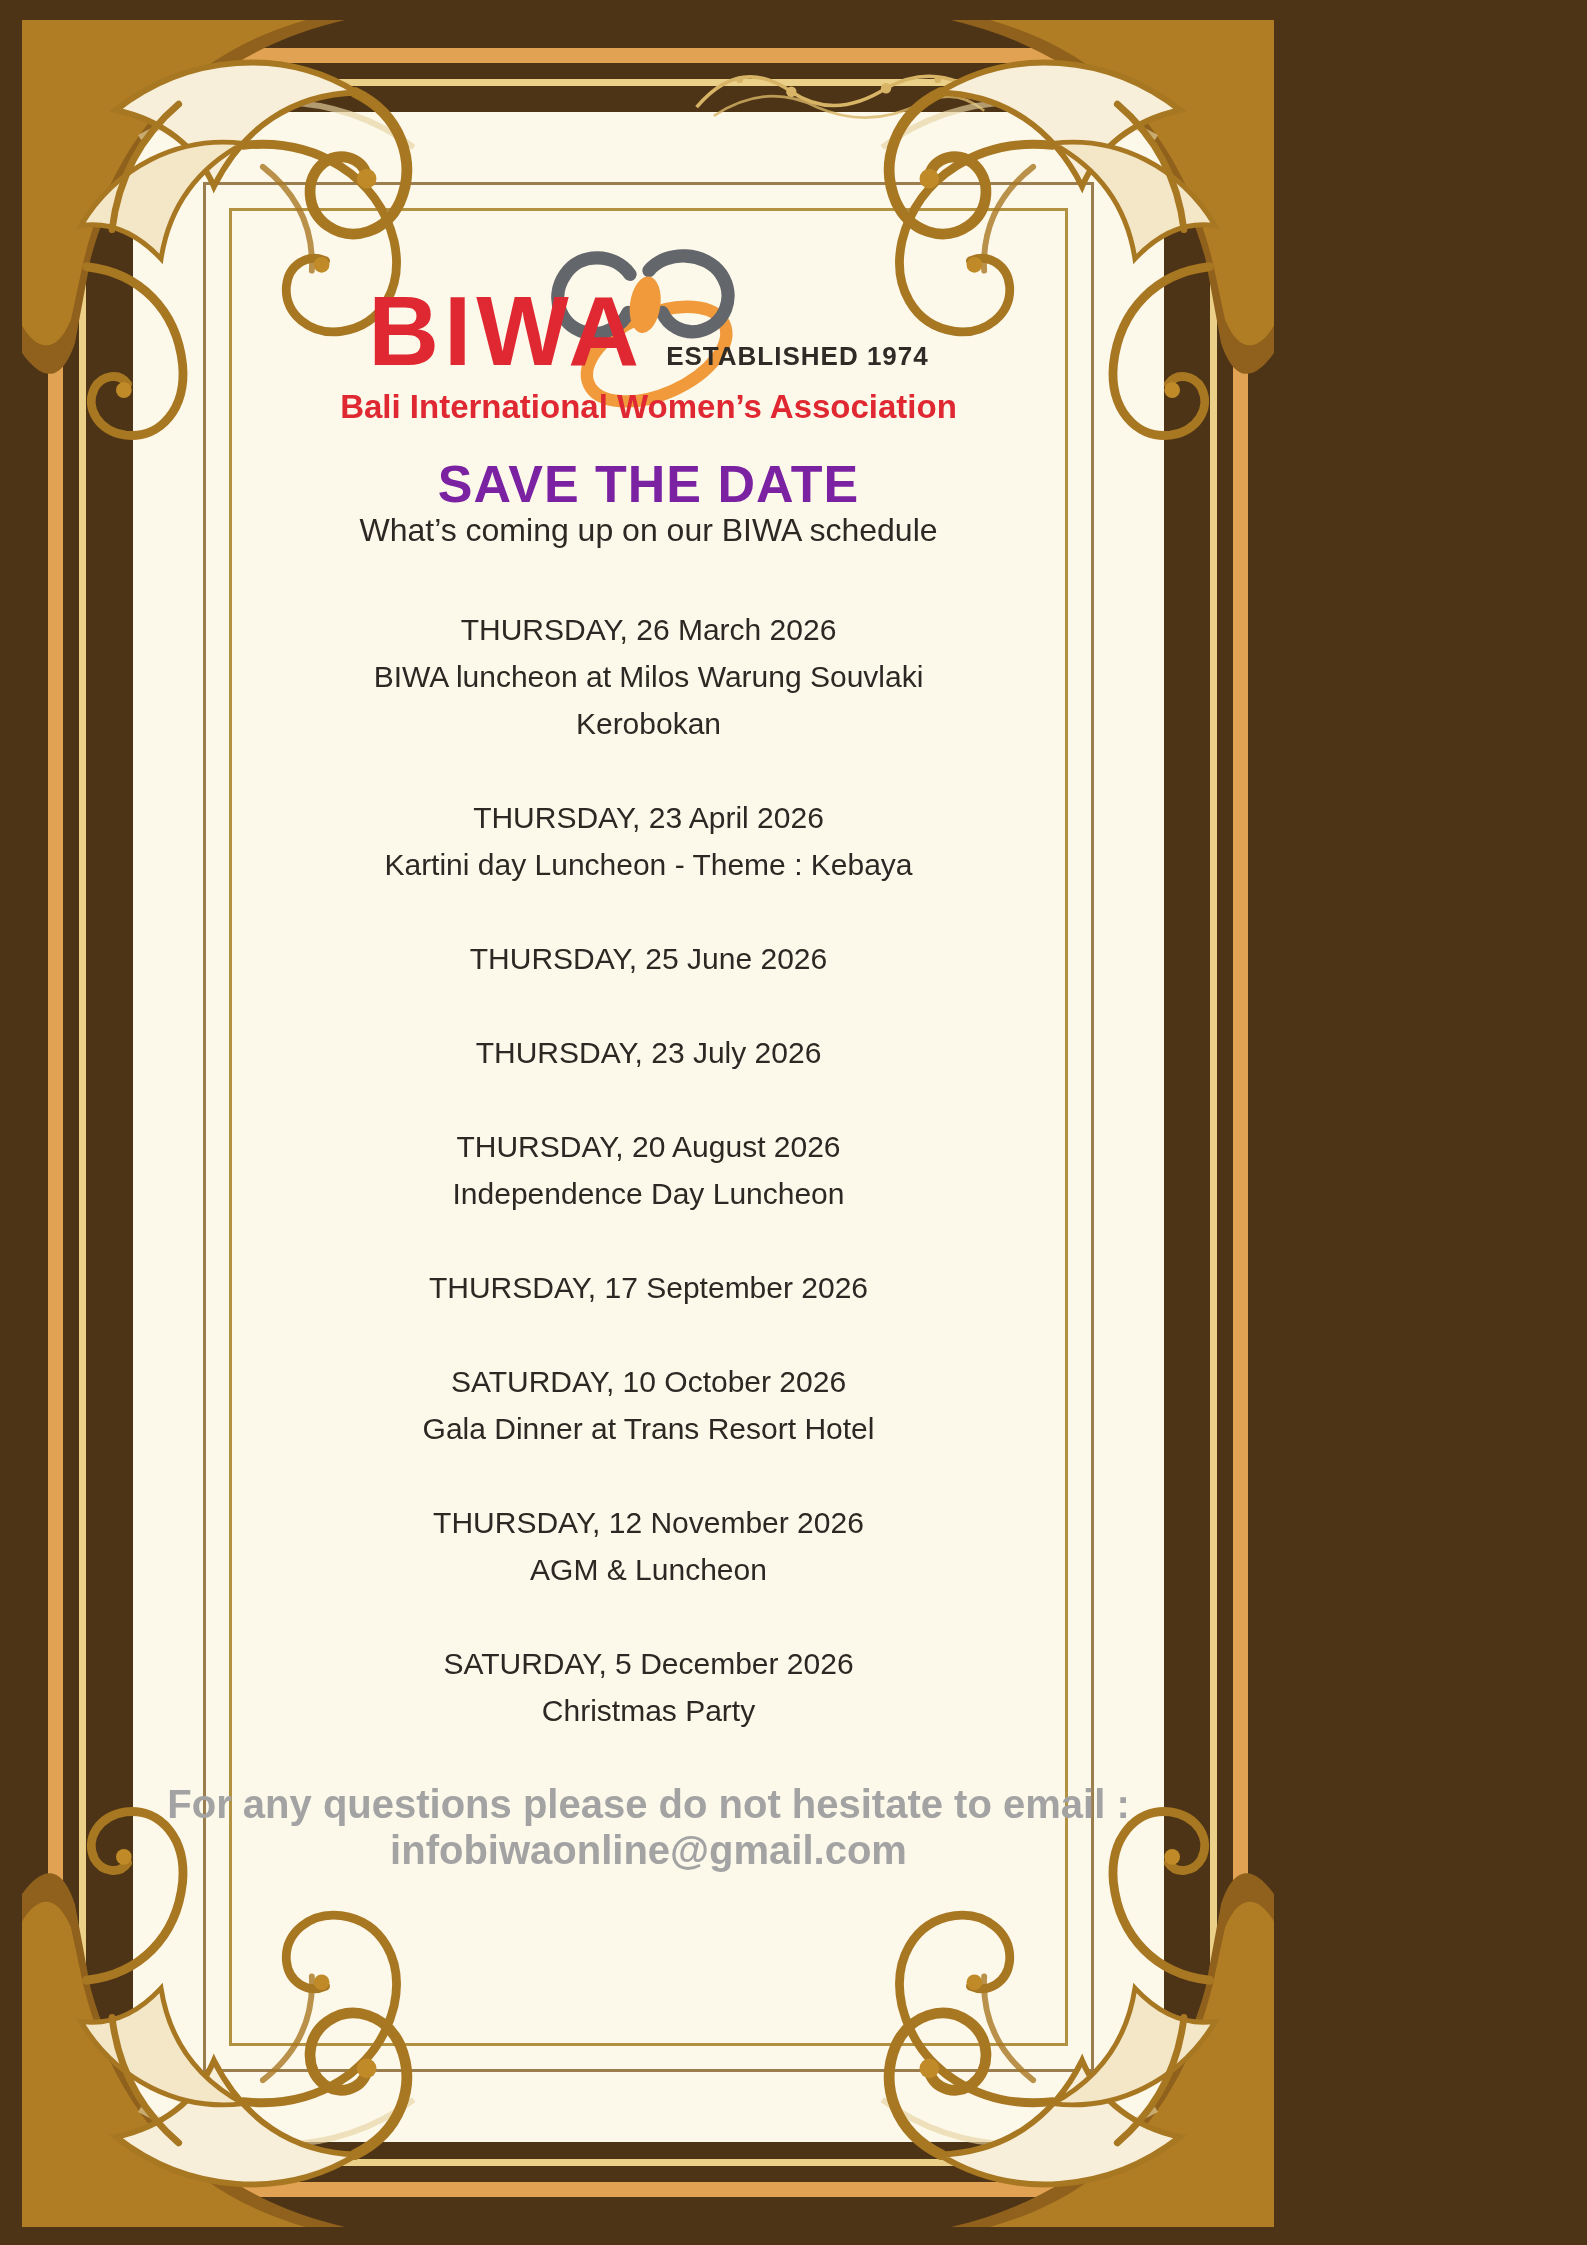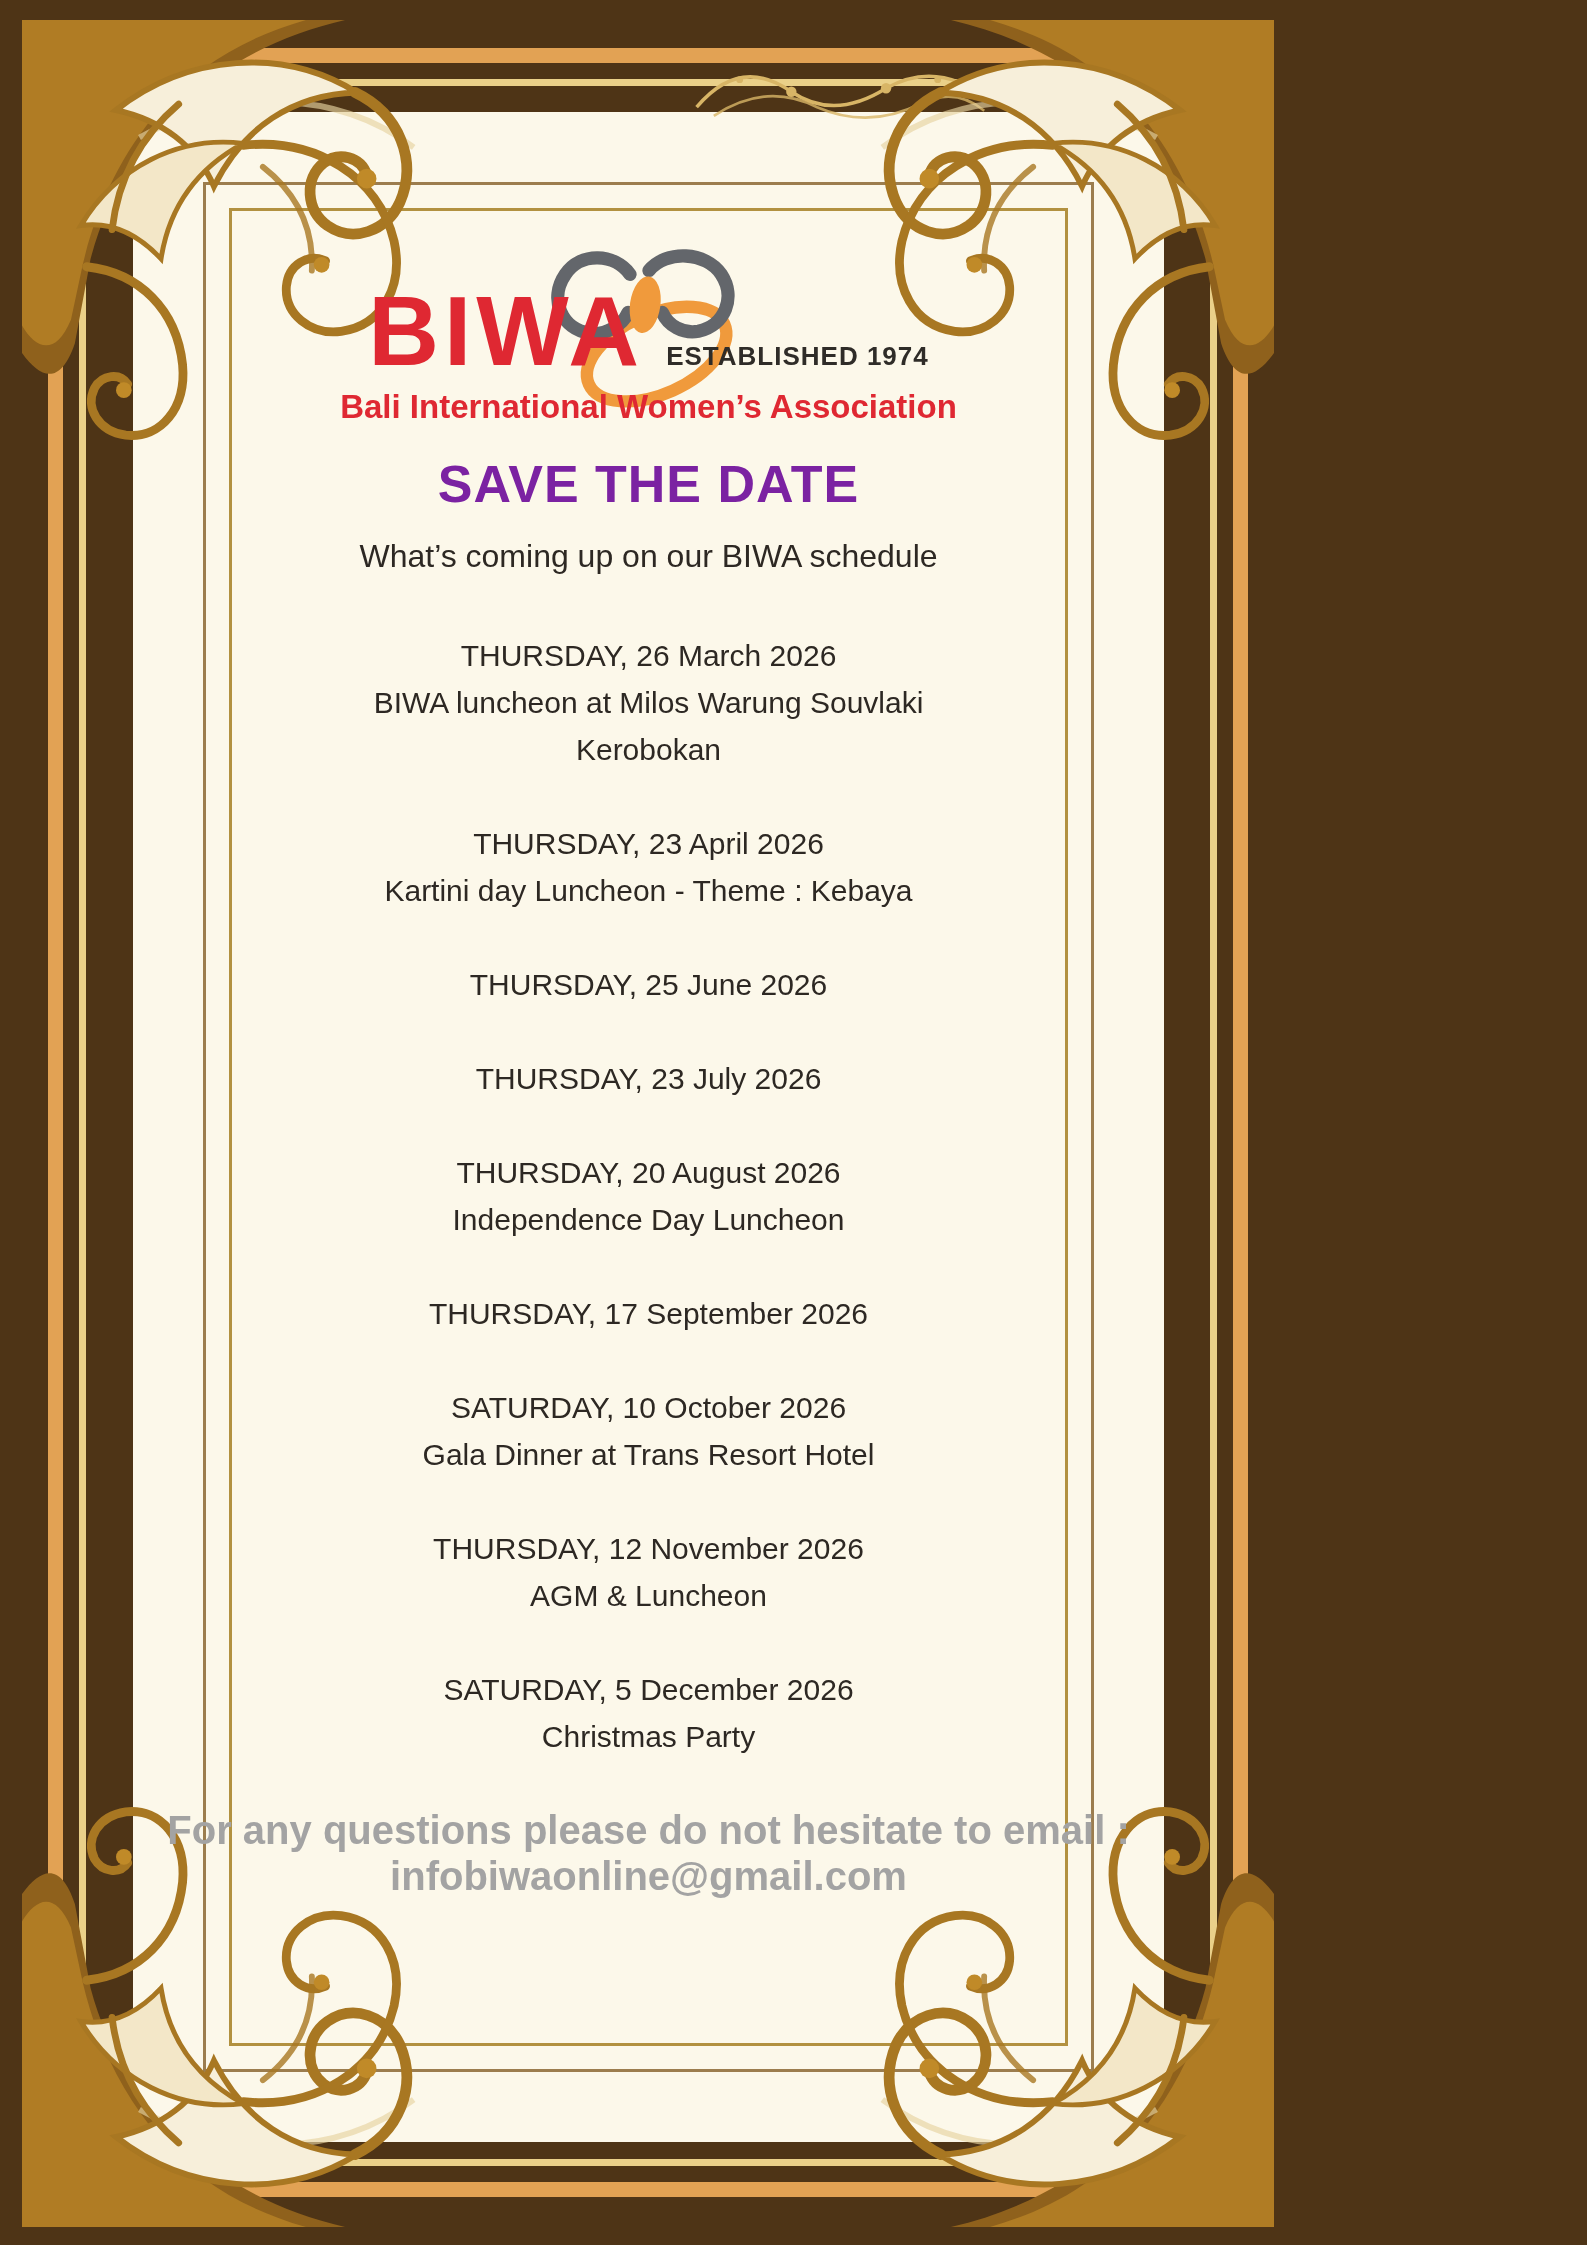--- a/index.html
+++ b/index.html
@@ -24,21 +24,21 @@
   .content{position:absolute;left:133px;right:132px;top:112px;bottom:103px;z-index:4;
            text-align:center;padding-top:136px;box-sizing:border-box;color:#2d2823;}
   .logo-wrap{position:relative;height:200px;width:760px;margin:0 auto;}
   .logo-flower{position:absolute;top:-6px;left:50%;margin-left:-120px;width:240px;height:190px;z-index:0;}
   .biwa-row{position:absolute;top:34px;left:0;right:0;display:flex;justify-content:center;align-items:flex-end;z-index:1;}
   .biwa-word{font-size:98px;line-height:1;font-weight:bold;color:#df2832;letter-spacing:5px;}
   .established{font-size:26px;font-weight:bold;color:#2f2c28;letter-spacing:1px;margin-left:22px;padding-bottom:8px;}
   .org-name{position:absolute;top:140px;left:0;right:0;font-size:33px;font-weight:bold;color:#df2832;z-index:1;}
   .org-id{position:absolute;top:176px;left:0;right:0;font-size:23px;font-weight:bold;color:#3b3835;letter-spacing:.5px;z-index:1;}
   .title{margin-top:8px;font-size:52px;line-height:56px;font-weight:bold;color:#7b22a2;letter-spacing:1px;}
-  .subtitle{margin-top:26px;font-size:32px;line-height:36px;color:#2d2823;}
+  .subtitle{font-size:32px;line-height:36px;color:#2d2823;}
   .events{margin-top:58px;}
   .event{margin-bottom:47px;margin-top:40px;}
   .event-line{font-size:30px;line-height:47px;color:#2d2823;}
   .footer{margin-top:8px;}
   .footer-line{font-size:40px;line-height:46px;font-weight:bold;color:#a3a3a3;}
 </style>
 </head>
 <body>
 
 <svg width="0" height="0" style="position:absolute">

